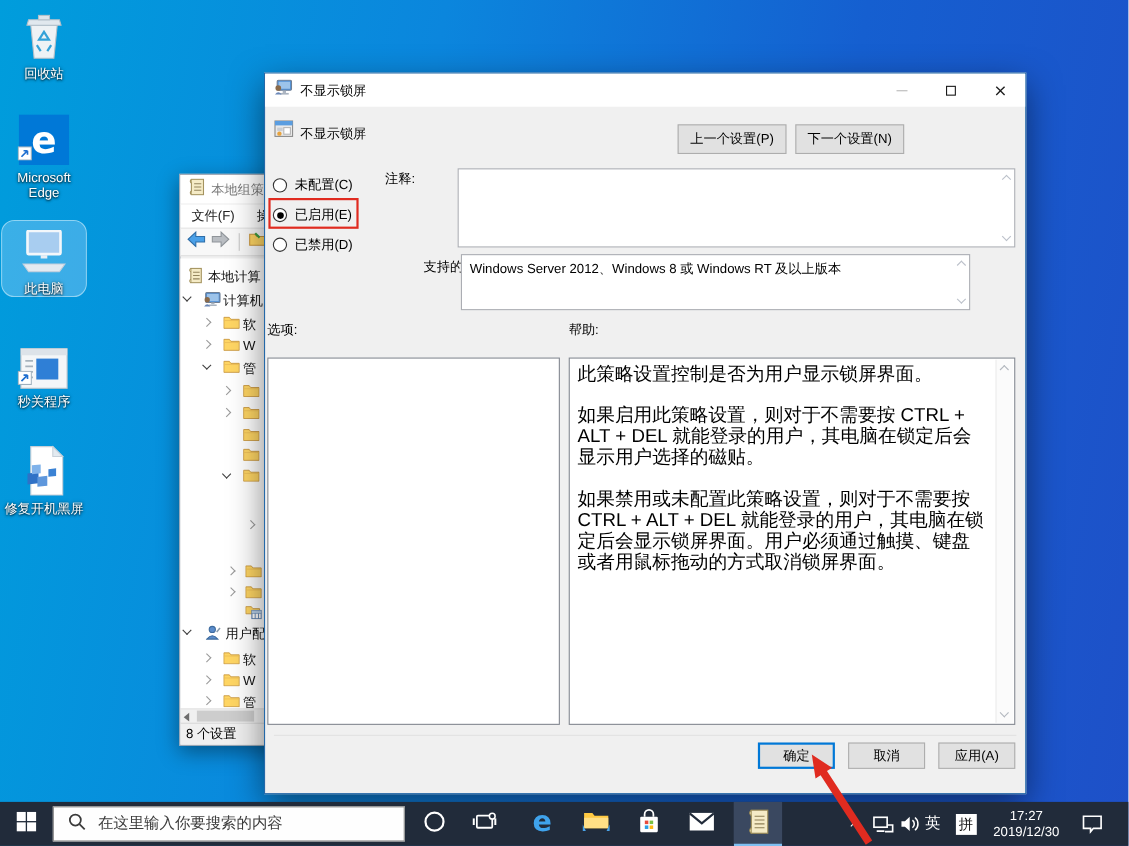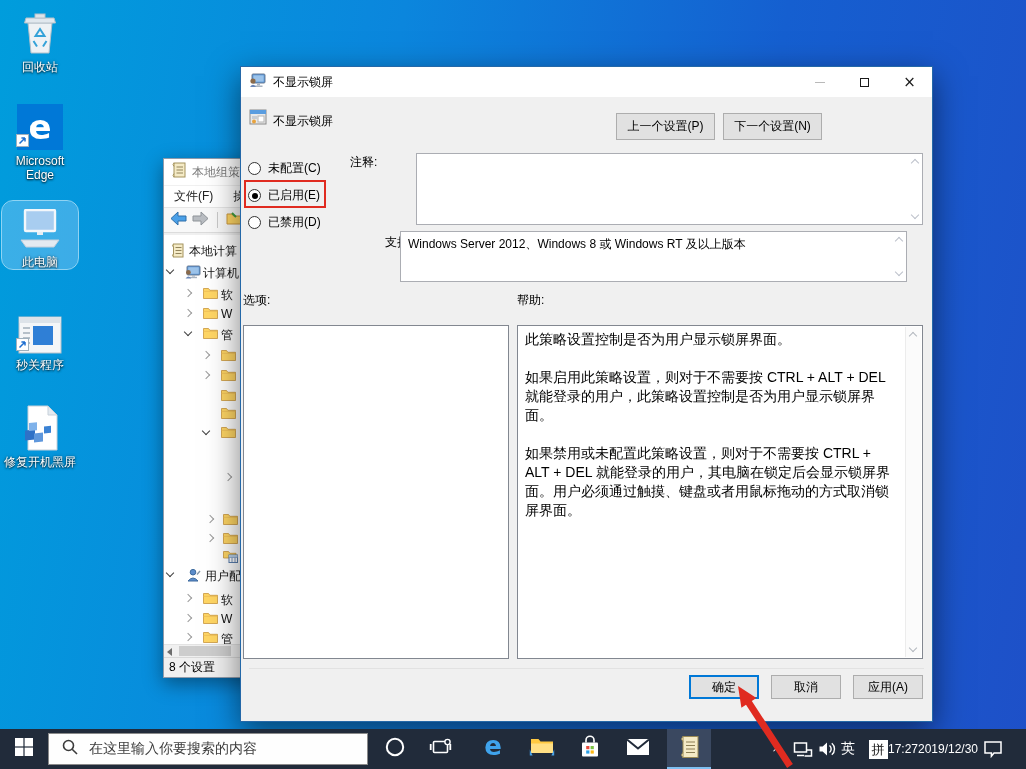--- a/index.html
+++ b/index.html
@@ -64,21 +64,21 @@
   .tbox { position:absolute; background:#fff; border:1px solid #abadb3; font-size:12px; color:#000; }
   .tbox .scr-up, .tbox .scr-dn { position:absolute; right:3px; width:8px; height:8px; }
   .scr-up { top:4px; } .scr-dn { bottom:4px; }
   .scr-up::after, .scr-dn::after { content:""; position:absolute; left:1px; width:5px; height:5px;
     border-right:1.3px solid #bcc1ca; border-bottom:1.3px solid #bcc1ca; }
   .scr-up::after { top:2px; transform:rotate(-135deg); }
   .scr-dn::after { top:0; transform:rotate(45deg); }
 
   .panel { position:absolute; background:#fff; border:1px solid #828790; }
   #help-panel { overflow:hidden; }
-  #help-text { position:absolute; left:7px; top:4px; right:24px; font-size:14px; line-height:19px; color:#000; }
+  #help-text { position:absolute; left:7px; top:4px; right:24px; font-size:17px; line-height:19px; color:#000; }
   #help-text p { margin-bottom:19px; }
   #help-scroll { position:absolute; right:1px; top:1px; bottom:1px; width:16px; background:#fbfbfb; border-left:1px solid #ececec; }
   #help-scroll .scr-up, #help-scroll .scr-dn { position:absolute; right:4px; width:8px; height:8px; }
   #help-scroll .scr-up::after, #help-scroll .scr-dn::after { content:""; position:absolute; left:1px; width:5px; height:5px;
     border-right:1.3px solid #b3b8bf; border-bottom:1.3px solid #b3b8bf; }
   #help-scroll .scr-up::after { top:2px; transform:rotate(-135deg); }
   #help-scroll .scr-dn::after { top:0; transform:rotate(45deg); }
 
   .okbtn { border:2px solid #0078d7 !important; }
   #dlg-divider { position:absolute; left:8px; right:8px; top:601px; height:1px; background:#e2e2e2; }
@@ -93,21 +93,21 @@
     border:1px solid #8a8a8a; display:flex; align-items:center; padding-left:12px; gap:10px; }
   #searchbox .ph { font-size:14px; color:#3c3c3c; }
   .tb-app { position:absolute; top:0; width:44px; height:40px; display:flex; align-items:center; justify-content:center; }
   .tb-app.active { background:#3a4860; box-shadow:inset 0 -2px 0 #7fc0f2; }
   .tray-item { position:absolute; top:0; height:40px; display:flex; align-items:center; justify-content:center; color:#fff; }
   #tray-chevron { left:770px; width:18px; }
   #tray-chevron .up { width:7px; height:7px; border-left:1.6px solid #fff; border-top:1.6px solid #fff; transform:rotate(45deg) translateY(2px); }
   #tray-lang { left:838px; width:20px; font-size:14px; }
   #tray-ime { left:866px; width:24px; }
   #tray-ime .box { width:19px; height:19px; background:#fff; color:#111; font-size:13px; line-height:19px; text-align:center; }
-  #tray-clock { left:894px; width:78px; flex-direction:row; font-size:12px; line-height:15px; text-align:right; }
+  #tray-clock { left:894px; width:78px; flex-direction:column; font-size:12px; line-height:15px; text-align:right; }
 
   
   #red-arrow { position:absolute; left:0; top:0; pointer-events:none; }
 </style>
 </head>
 <body>
 
 <div id="screen">
 
   <div id="desktop-icons">
@@ -422,35 +422,35 @@
     <div id="red-box"></div>
 
     <span class="dlabel" style="left:109px;top:87px;">注释:</span>
     <div class="tbox" style="left:175px;top:86px;width:507px;height:72px;">
       <span></span>
       <span class="scr-up"></span>
       <span class="scr-dn"></span>
     </div>
 
     <span class="dlabel" style="left:104px;top:167px;margin-left:40px;">支持的平台:</span>
-    <div class="tbox" style="left:159px;top:164px;width:507px;height:51px;padding:4px 22px 0 7px;">
+    <div class="tbox" style="left:178px;top:164px;width:463px;height:51px;padding:4px 22px 0 7px;">
       <span>Windows Server 2012、Windows 8 或 Windows RT 及以上版本</span>
       <span class="scr-up"></span>
       <span class="scr-dn"></span>
     </div>
 
     <span class="dlabel" style="left:2px;top:225px;">选项:</span>
     <span class="dlabel" style="left:276px;top:225px;">帮助:</span>
 
     <div class="panel" style="left:2px;top:258px;width:266px;height:334px;"></div>
 
     <div class="panel" id="help-panel" style="left:276px;top:258px;width:406px;height:334px;">
       <div id="help-text">
           <p>此策略设置控制是否为用户显示锁屏界面。</p>
-          <p>如果启用此策略设置，则对于不需要按 CTRL + ALT + DEL 就能登录的用户，此策略设置控制是否为用户显示锁屏界面。</p>
+          <p>如果启用此策略设置，则对于不需要按 CTRL + ALT + DEL 就能登录的用户，其电脑在锁定后会显示用户选择的磁贴。</p>
           <p>如果禁用或未配置此策略设置，则对于不需要按 CTRL + ALT + DEL 就能登录的用户，其电脑在锁定后会显示锁屏界面。用户必须通过触摸、键盘或者用鼠标拖动的方式取消锁屏界面。</p>
         </div>
       <div id="help-scroll">
         <span class="scr-up" style="top:4px;"></span>
         <span class="scr-dn" style="bottom:4px;"></span>
       </div>
     </div>
 
     <div id="dlg-divider"></div>
     <div class="dbtn okbtn" style="left:448px;top:608px;width:70px;height:24px;">确定</div>

